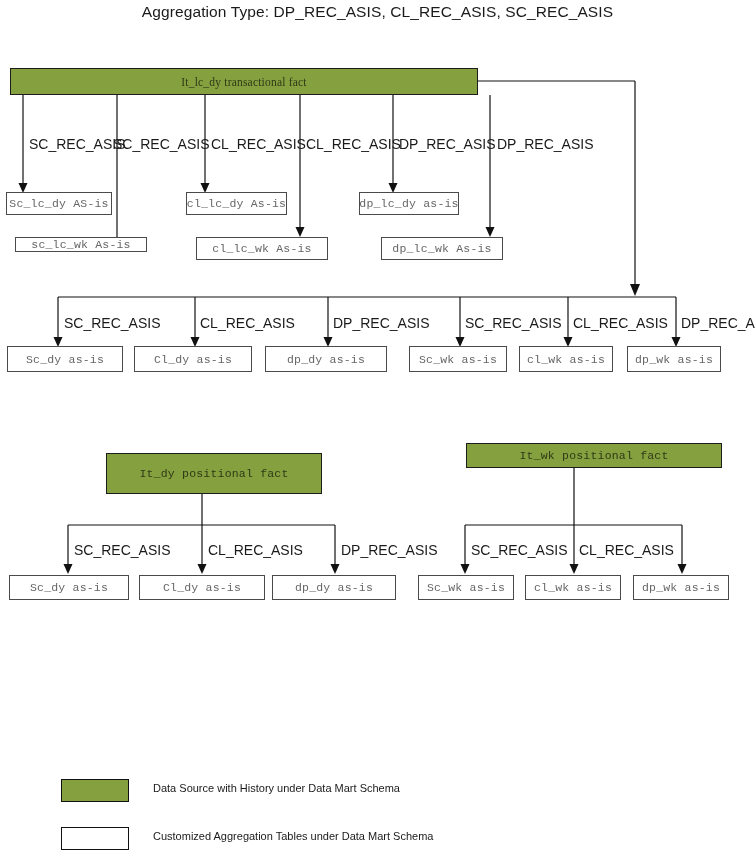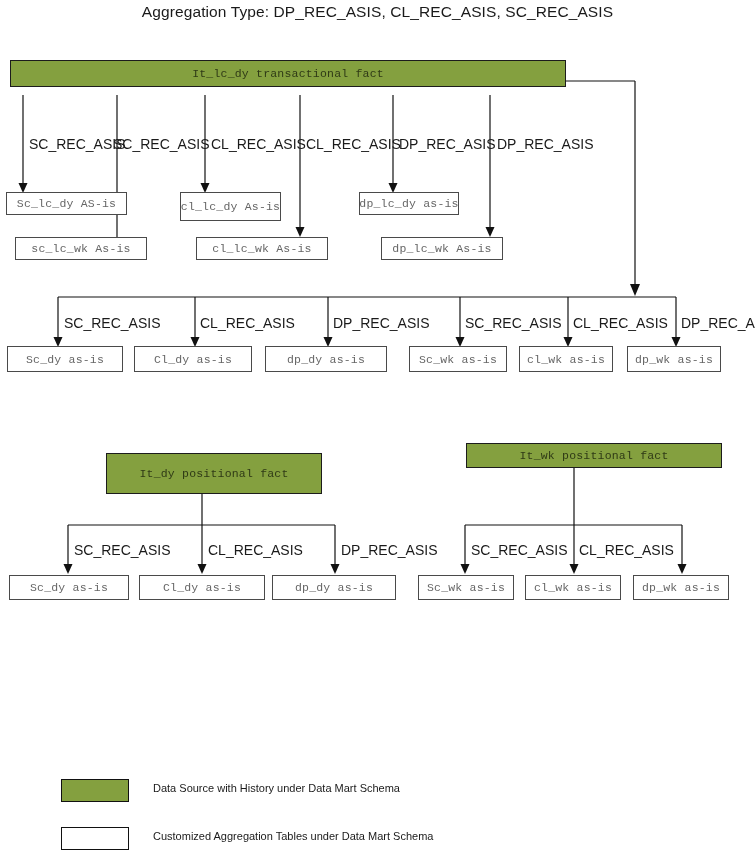--- a/index.html
+++ b/index.html
@@ -95,32 +95,32 @@
     <line x1="574" y1="468" x2="574" y2="525"></line>
     <line x1="465" y1="525" x2="682" y2="525"></line>
     <line x1="465" y1="525" x2="465" y2="565"></line>
     <polygon points="465,574 460.5,564 469.5,564"></polygon>
     <line x1="574" y1="525" x2="574" y2="565"></line>
     <polygon points="574,574 569.5,564 578.5,564"></polygon>
     <line x1="682" y1="525" x2="682" y2="565"></line>
     <polygon points="682,574 677.5,564 686.5,564"></polygon>
   </svg>
 
-  <div class="node src" style="left:10px;top:60px;width:556px;height:27px;">It_lc_dy transactional fact</div>
+  <div class="node src" style="left:10px;top:68px;width:468px;height:27px;font-family:Liberation Serif, serif;">It_lc_dy transactional fact</div>
 
   <div class="edge-label" style="left:29px;top:136px;">SC_REC_ASIS</div>
   <div class="edge-label" style="left:113px;top:136px;">SC_REC_ASIS</div>
   <div class="edge-label" style="left:211px;top:136px;">CL_REC_ASIS</div>
   <div class="edge-label" style="left:306px;top:136px;">CL_REC_ASIS</div>
   <div class="edge-label" style="left:399px;top:136px;">DP_REC_ASIS</div>
   <div class="edge-label" style="left:497px;top:136px;">DP_REC_ASIS</div>
 
-  <div class="node agg" style="left:6px;top:192px;width:121px;height:23px;">Sc_lc_dy AS-is</div>
-  <div class="node agg" style="left:15px;top:237px;width:132px;height:23px;">sc_lc_wk As-is</div>
-  <div class="node agg" style="left:180px;top:192px;width:101px;height:29px;">cl_lc_dy As-is</div>
+  <div class="node agg" style="left:6px;top:192px;width:106px;height:23px;">Sc_lc_dy AS-is</div>
+  <div class="node agg" style="left:15px;top:237px;width:132px;height:15px;">sc_lc_wk As-is</div>
+  <div class="node agg" style="left:186px;top:192px;width:101px;height:23px;">cl_lc_dy As-is</div>
   <div class="node agg" style="left:196px;top:237px;width:132px;height:23px;">cl_lc_wk As-is</div>
   <div class="node agg" style="left:359px;top:192px;width:100px;height:23px;">dp_lc_dy as-is</div>
   <div class="node agg" style="left:381px;top:237px;width:122px;height:23px;">dp_lc_wk As-is</div>
 
   <div class="edge-label" style="left:64px;top:315px;">SC_REC_ASIS</div>
   <div class="edge-label" style="left:200px;top:315px;">CL_REC_ASIS</div>
   <div class="edge-label" style="left:333px;top:315px;">DP_REC_ASIS</div>
   <div class="edge-label" style="left:465px;top:315px;">SC_REC_ASIS</div>
   <div class="edge-label" style="left:573px;top:315px;">CL_REC_ASIS</div>
   <div class="edge-label" style="left:681px;top:315px;">DP_REC_ASIS</div>

